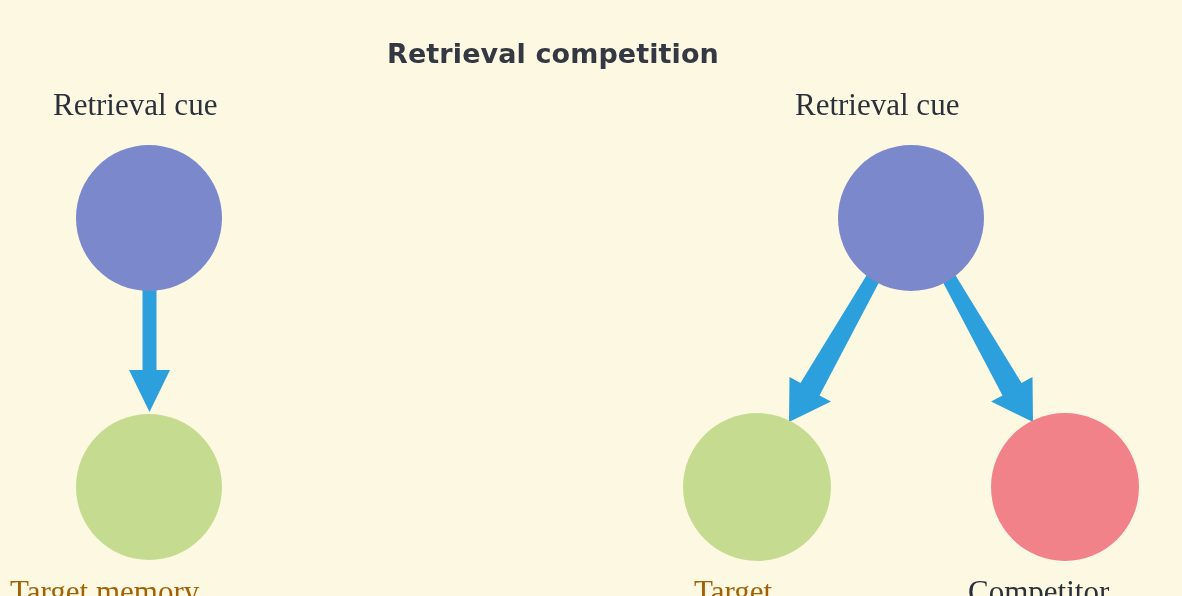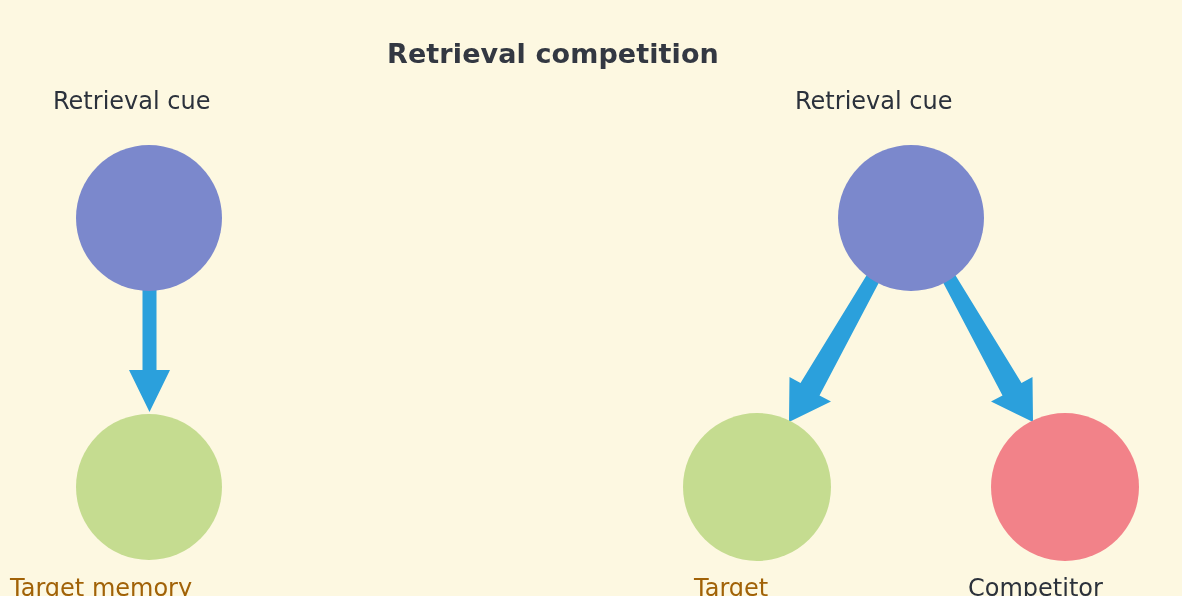--- a/index.html
+++ b/index.html
@@ -31,25 +31,26 @@
     width: 1106px;
     text-align: center;
     font-size: 27px;
     font-weight: bold;
     color: #333842;
     letter-spacing: 0.1px;
     white-space: nowrap;
   }
   .node-label {
     position: absolute;
-    font-size: 24px;
+    font-size: 31px;
     font-weight: normal;
     color: #2b313b;
     white-space: nowrap;
     line-height: 1;
+    font-family: Liberation Serif, serif;
   }
   svg.canvas {
     position: absolute;
     left: 0;
     top: 0;
     width: 1182px;
     height: 596px;
     display: block;
   }
 </style>

